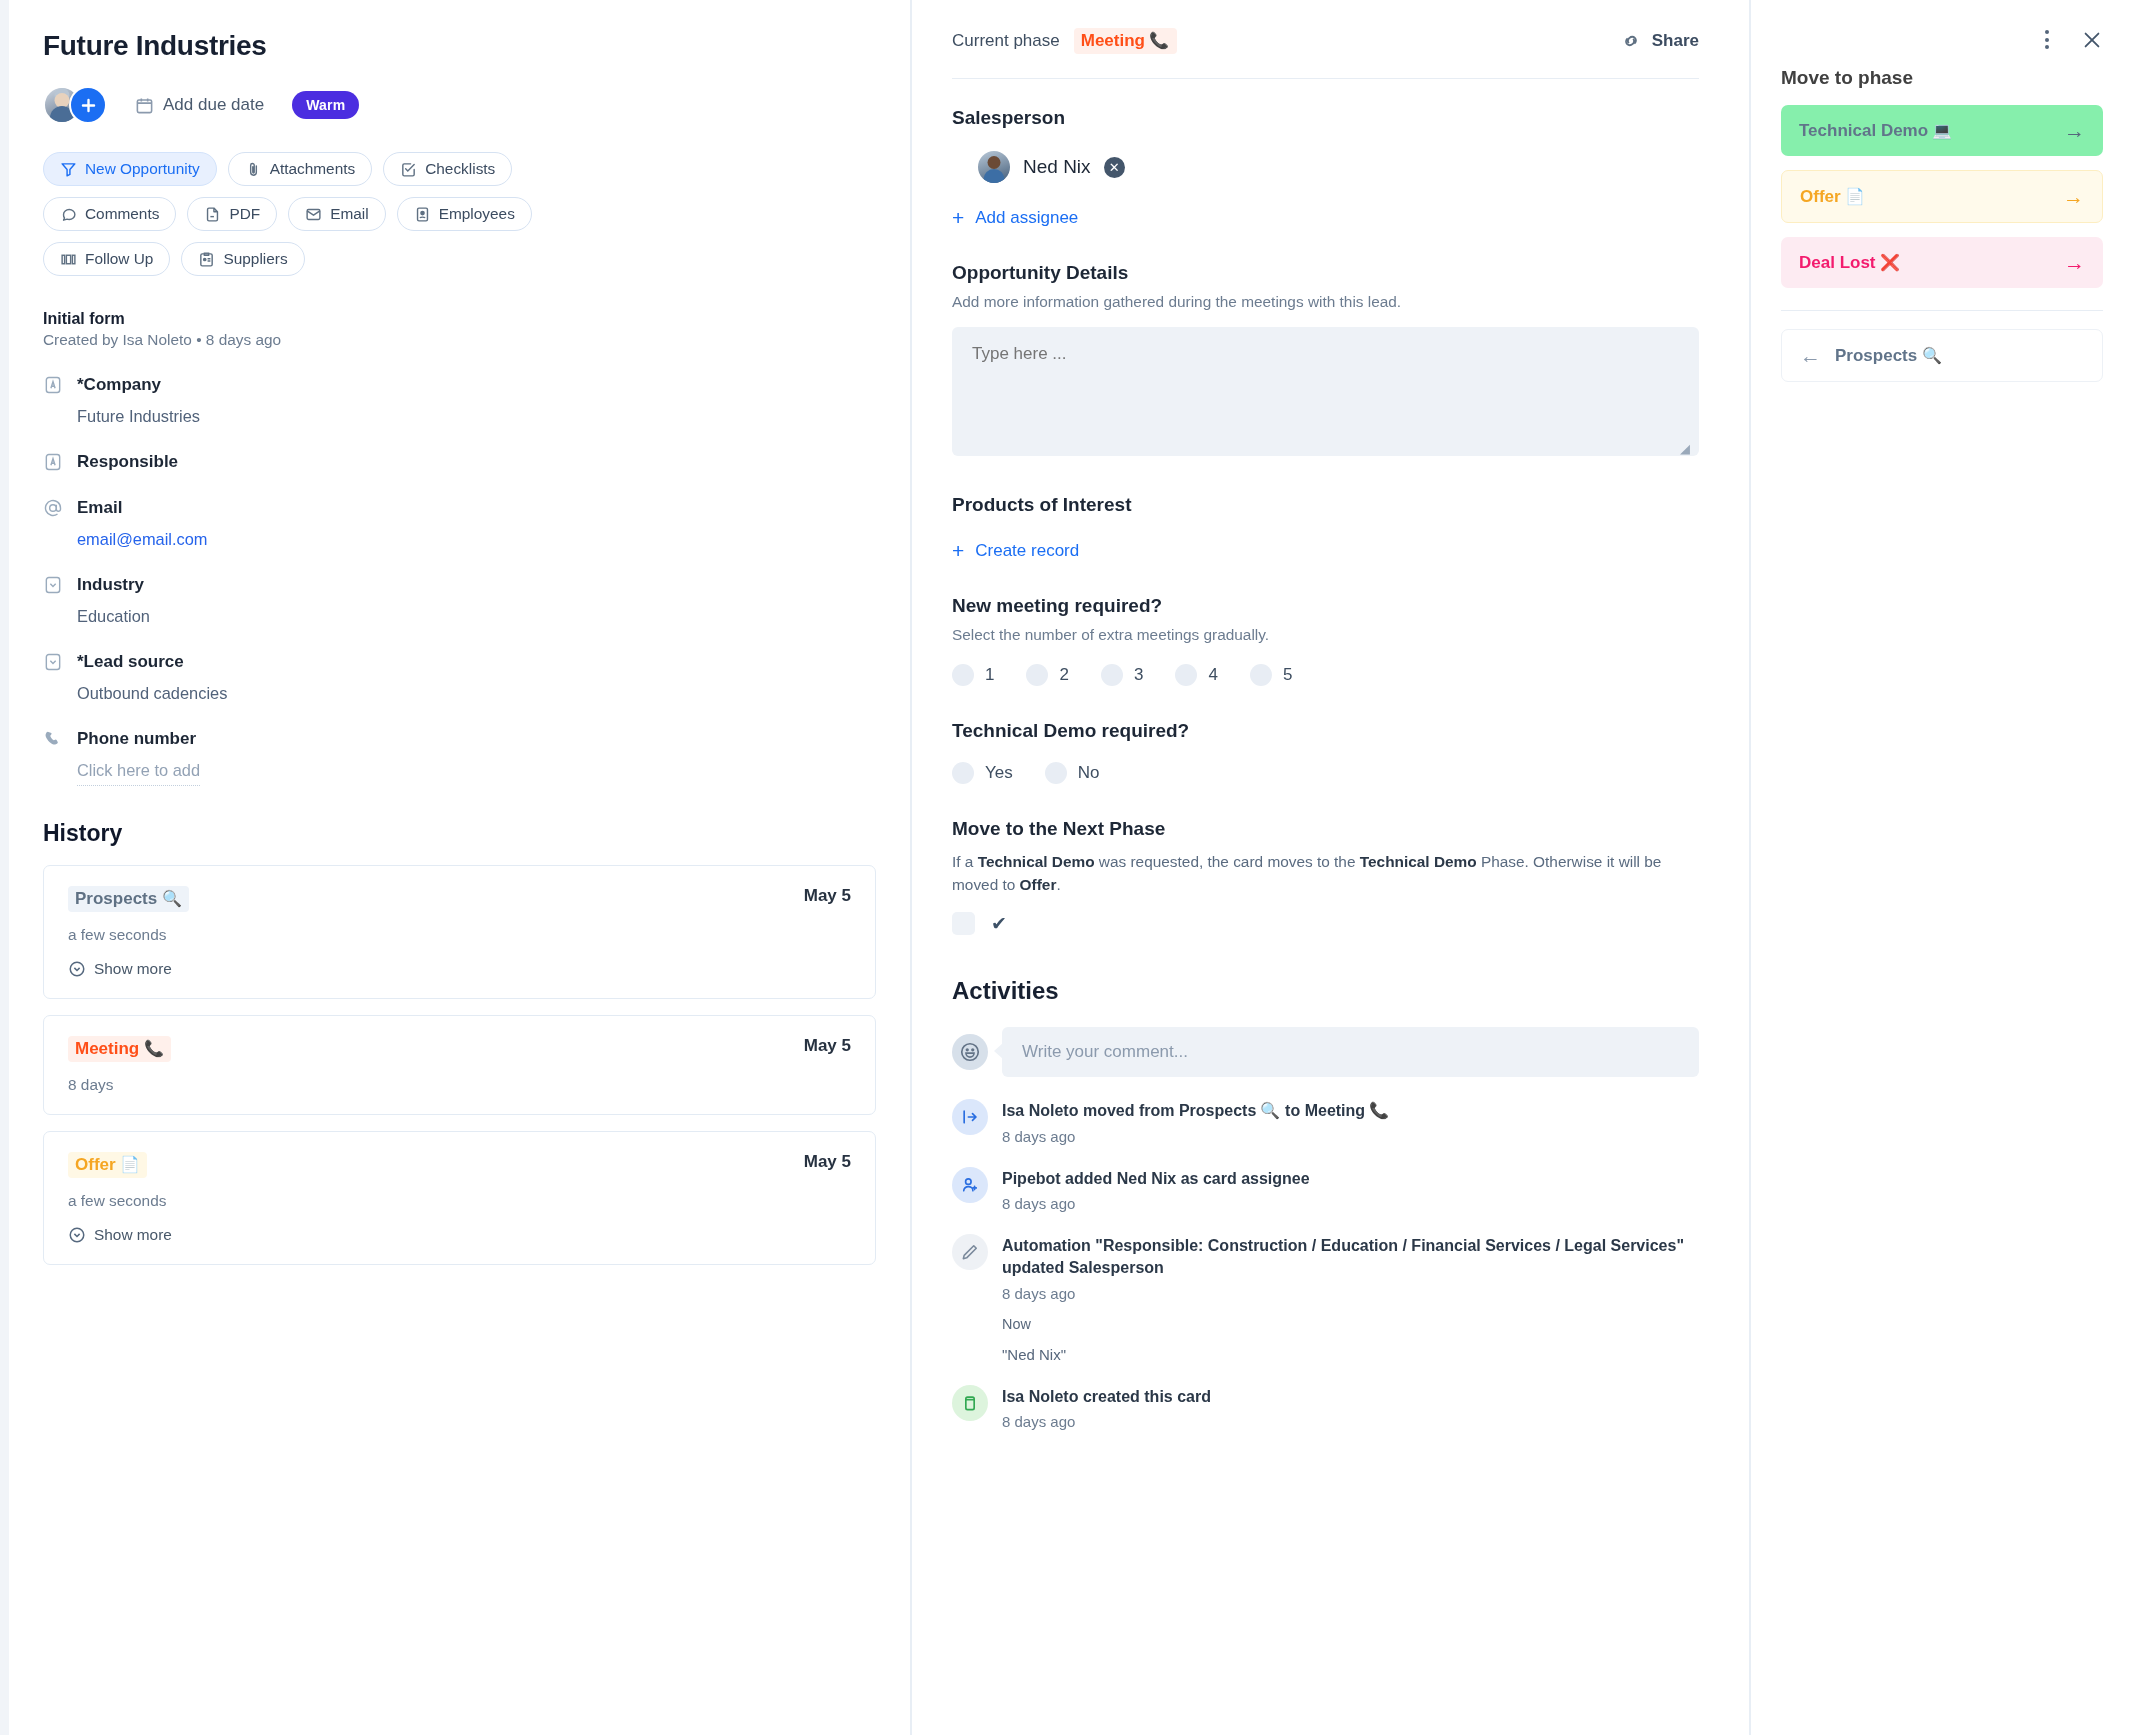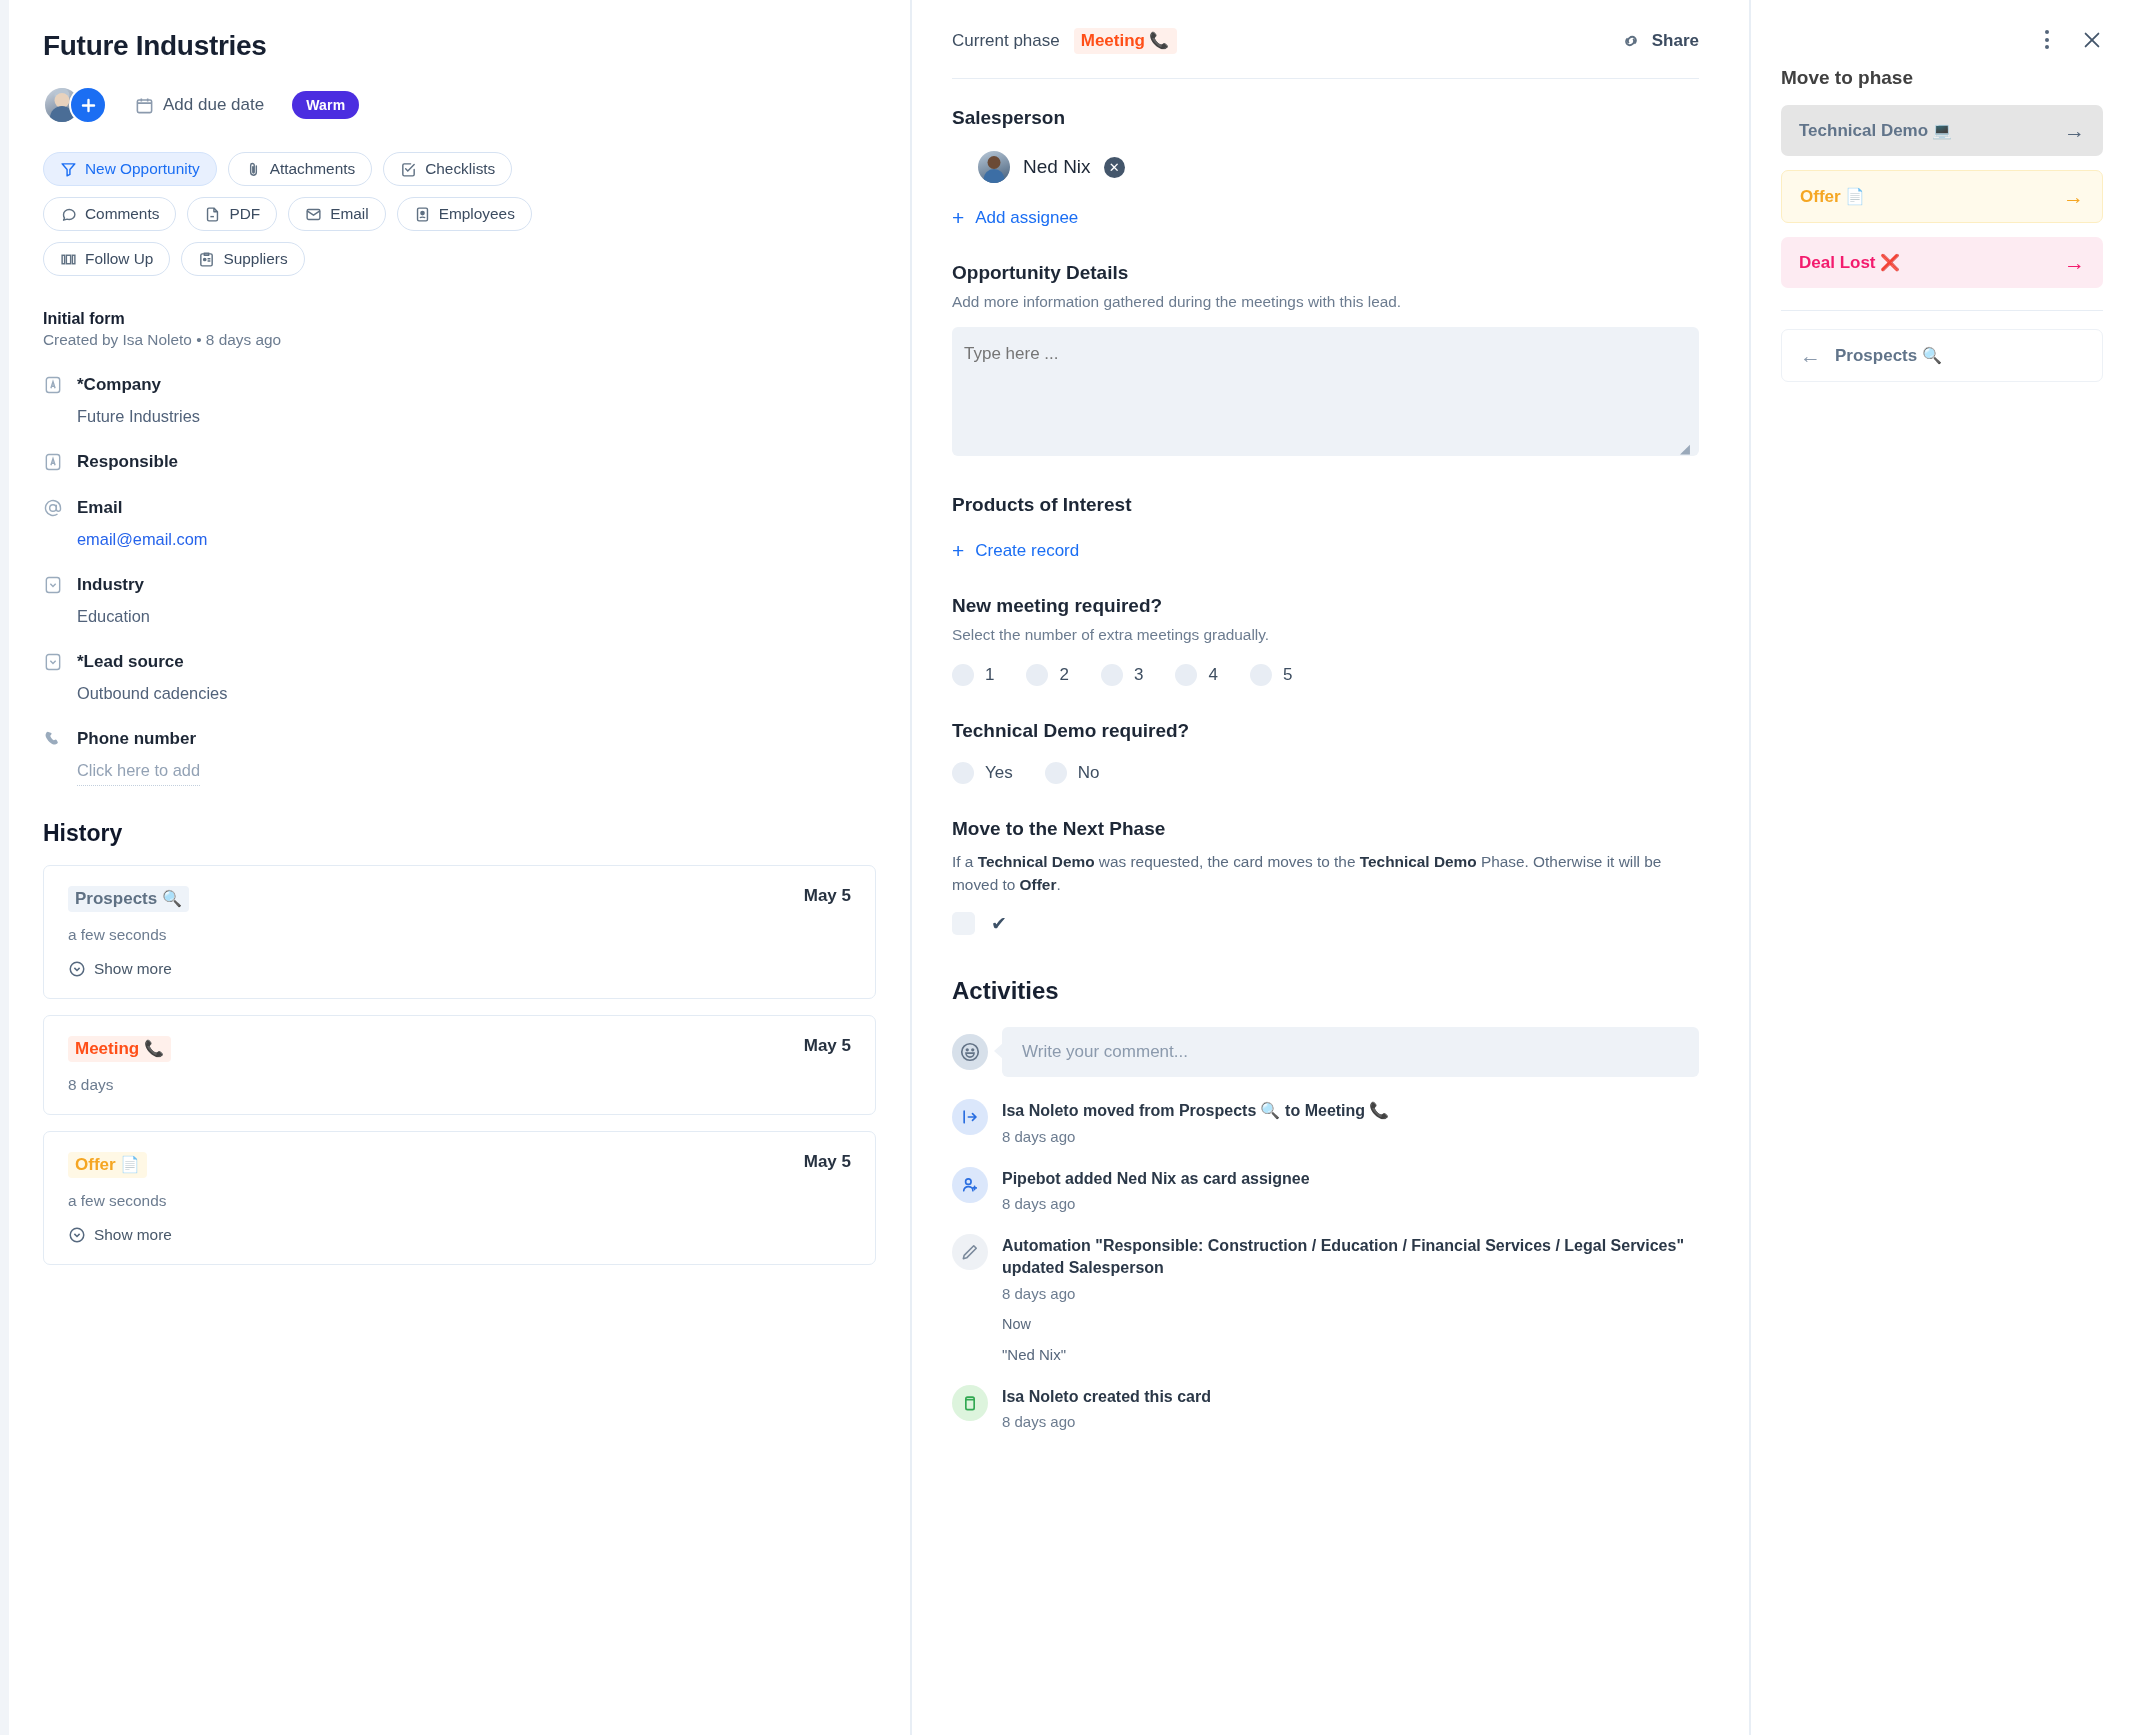--- a/index.html
+++ b/index.html
@@ -138,21 +138,21 @@
   }
   .add-link {
     display: flex; align-items: center; gap: 11px; color: #1B6EF3;
     font-size: 17px; margin-top: 24px;
   }
   .add-link .pl { font-size: 21px; line-height: 1; }
 
   .block { margin-top: 34px; }
   .ta {
     width: 100%; height: 129px; background: #eef2f7; border: none; border-radius: 6px;
-    margin-top: 16px; padding: 17px 12px; font-size: 17px; color: #6c7c90;
+    margin-top: 16px; padding: 17px 20px; font-size: 17px; color: #6c7c90;
     font-family: "Liberation Sans", sans-serif; resize: none; position: relative;
   }
   .ta-wrap { position: relative; }
   .ta-grip {
     position: absolute; right: 7px; bottom: 6px; width: 12px; height: 12px;
     color: #9aa9ba; font-size: 13px; line-height: 1;
   }
 
   .radios { display: flex; align-items: center; gap: 10px; margin-top: 20px; }
   .radio-item { display: flex; align-items: center; gap: 11px; margin-right: 22px; }
@@ -204,21 +204,21 @@
   .right-head { display: flex; justify-content: flex-end; align-items: center; gap: 28px; }
   .kebab { display:flex; flex-direction:column; gap:3.5px; padding: 4px; }
   .kebab i { width: 4px; height: 4px; border-radius: 50%; background: #54657a; display:block; }
   .close-x { width: 22px; height: 22px; color: #44566b; }
   .move-title { font-size: 19px; font-weight: bold; color: #404040; margin: 14px 0 16px; }
   .phase-btn {
     display: flex; align-items: center; justify-content: space-between;
     border-radius: 7px; padding: 15px 18px; margin-bottom: 14px;
     font-size: 17px; font-weight: bold;
   }
-  .pb-demo  { background: #e5e5e5; color: #61748a; margin-top: 16px; }
+  .pb-demo  { background: #86efac; color: #61748a; margin-top: 16px; }
   .pb-offer { background: #fffaeb; border: 1px solid #fdeec2; color: #F5A623; }
   .pb-lost  { background: #fdebf2; color: #F31B6E; }
   .pb-arrow { font-size: 21px; line-height: 1; }
   .pb-demo .pb-arrow  { color: #55677c; }
   .pb-offer .pb-arrow { color: #F5A623; }
   .pb-lost .pb-arrow  { color: #F31B6E; }
   .right-hr { height: 1px; background: #e7edf4; margin: 22px 0 18px; }
   .back-btn {
     display: flex; align-items: center; gap: 14px; border: 1px solid #edf1f6;
     border-radius: 7px; padding: 15px 18px; font-size: 17px; font-weight: bold; color: #61748a;

